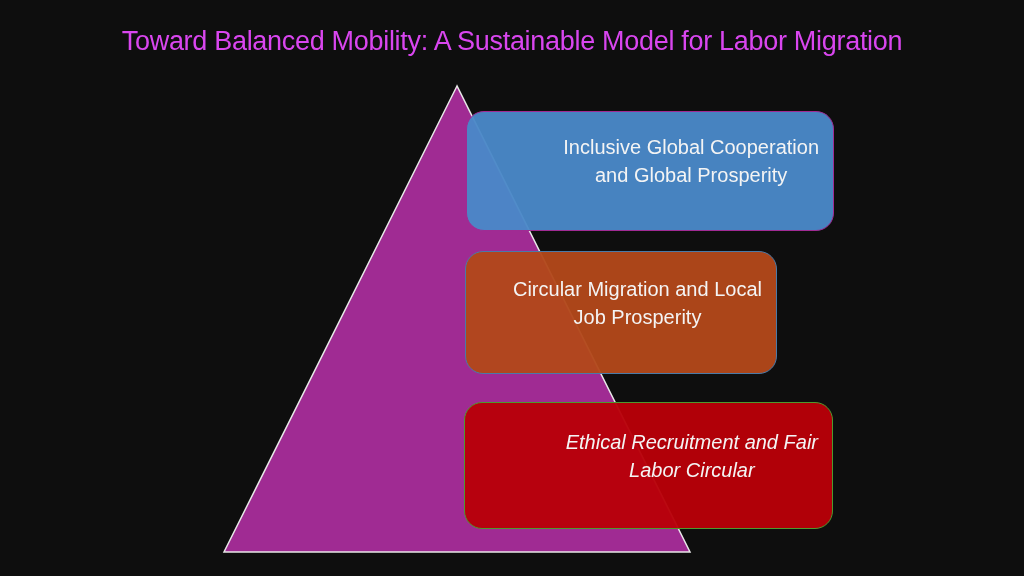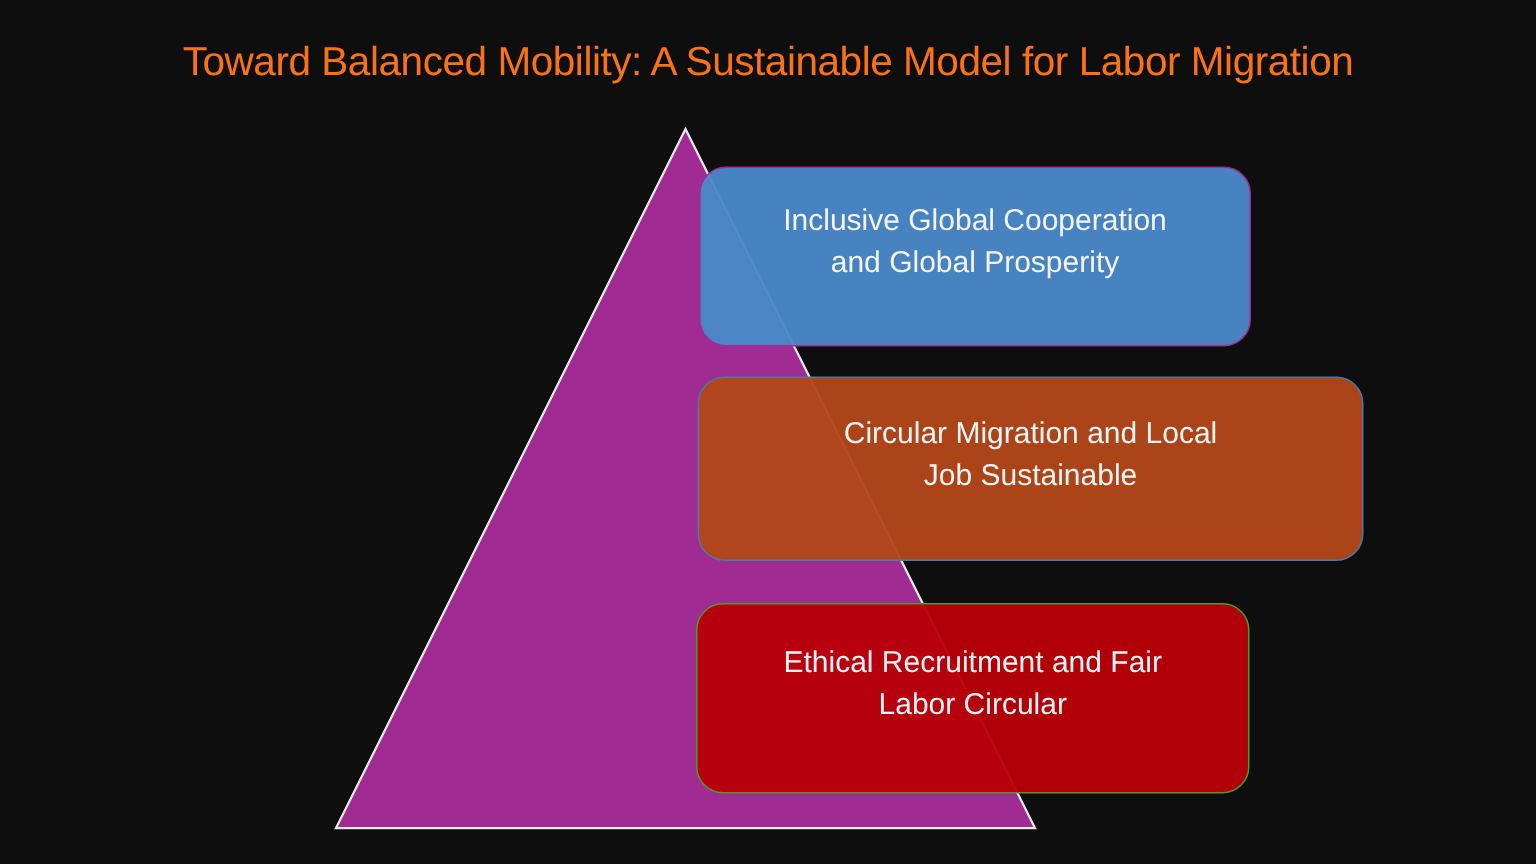--- a/index.html
+++ b/index.html
@@ -16,60 +16,60 @@
       width: 1024px;
       height: 576px;
       background: #0e0e0e;
     }
     .title {
       position: absolute;
       left: 0;
       top: 26px;
       width: 1024px;
       text-align: center;
-      color: #f97316;
+      color: #d946ef;
       font-size: 27px;
       letter-spacing: -0.3px;
       font-family: "Liberation Sans", sans-serif;
     }
     .pyramid {
       position: absolute;
       left: 0;
       top: 0;
       width: 1024px;
       height: 576px;
     }
     .box {
       position: absolute;
       box-sizing: border-box;
       border-radius: 18px;
       display: flex;
       align-items: center;
-      justify-content: center;
+      justify-content: flex-end;
       text-align: center;
       color: #f4f4f4;
       font-size: 20px;
       line-height: 28px;
       padding: 0 14px;
       border-width: 1.5px;
       border-style: solid;
     }
     .box span {
       display: block;
       position: relative;
       top: -10px;
     }
     .box-1 {
       left: 466px; top: 111px; width: 368px; height: 120px;
     }
     .box-2 {
-      left: 465px; top: 251px; width: 444px; height: 123px;
+      left: 465px; top: 251px; width: 312px; height: 123px;
     }
     .box-3 {
-      left: 464px; top: 402px; width: 369px; height: 127px;
+      left: 464px; top: 402px; width: 369px; height: 127px; font-style: italic;
     }
   </style>
 </head>
 <body>
 
 <div class="slide">
 
   <div class="title">Toward Balanced Mobility: A Sustainable Model for Labor Migration</div>
 
   <svg class="pyramid" viewBox="0 0 1024 576" xmlns="http://www.w3.org/2000/svg">
@@ -79,21 +79,21 @@
   <div class="box box-1" style="background: rgba(74,136,200,0.96); border-color:#a02b93;">
     <span>
       <span style="top:0">Inclusive Global Cooperation</span>
       <span style="top:0">and Global Prosperity</span>
     </span>
   </div>
 
   <div class="box box-2" style="background: rgba(178,72,26,0.96); border-color:#4a7aa8;">
     <span>
       <span style="top:0">Circular Migration and Local</span>
-      <span style="top:0">Job Sustainable</span>
+      <span style="top:0">Job Prosperity</span>
     </span>
   </div>
 
   <div class="box box-3" style="background: rgba(184,0,8,0.96); border-color:#4e9a2e;">
     <span>
       <span style="top:0">Ethical Recruitment and Fair</span>
       <span style="top:0">Labor Circular</span>
     </span>
   </div>
 

